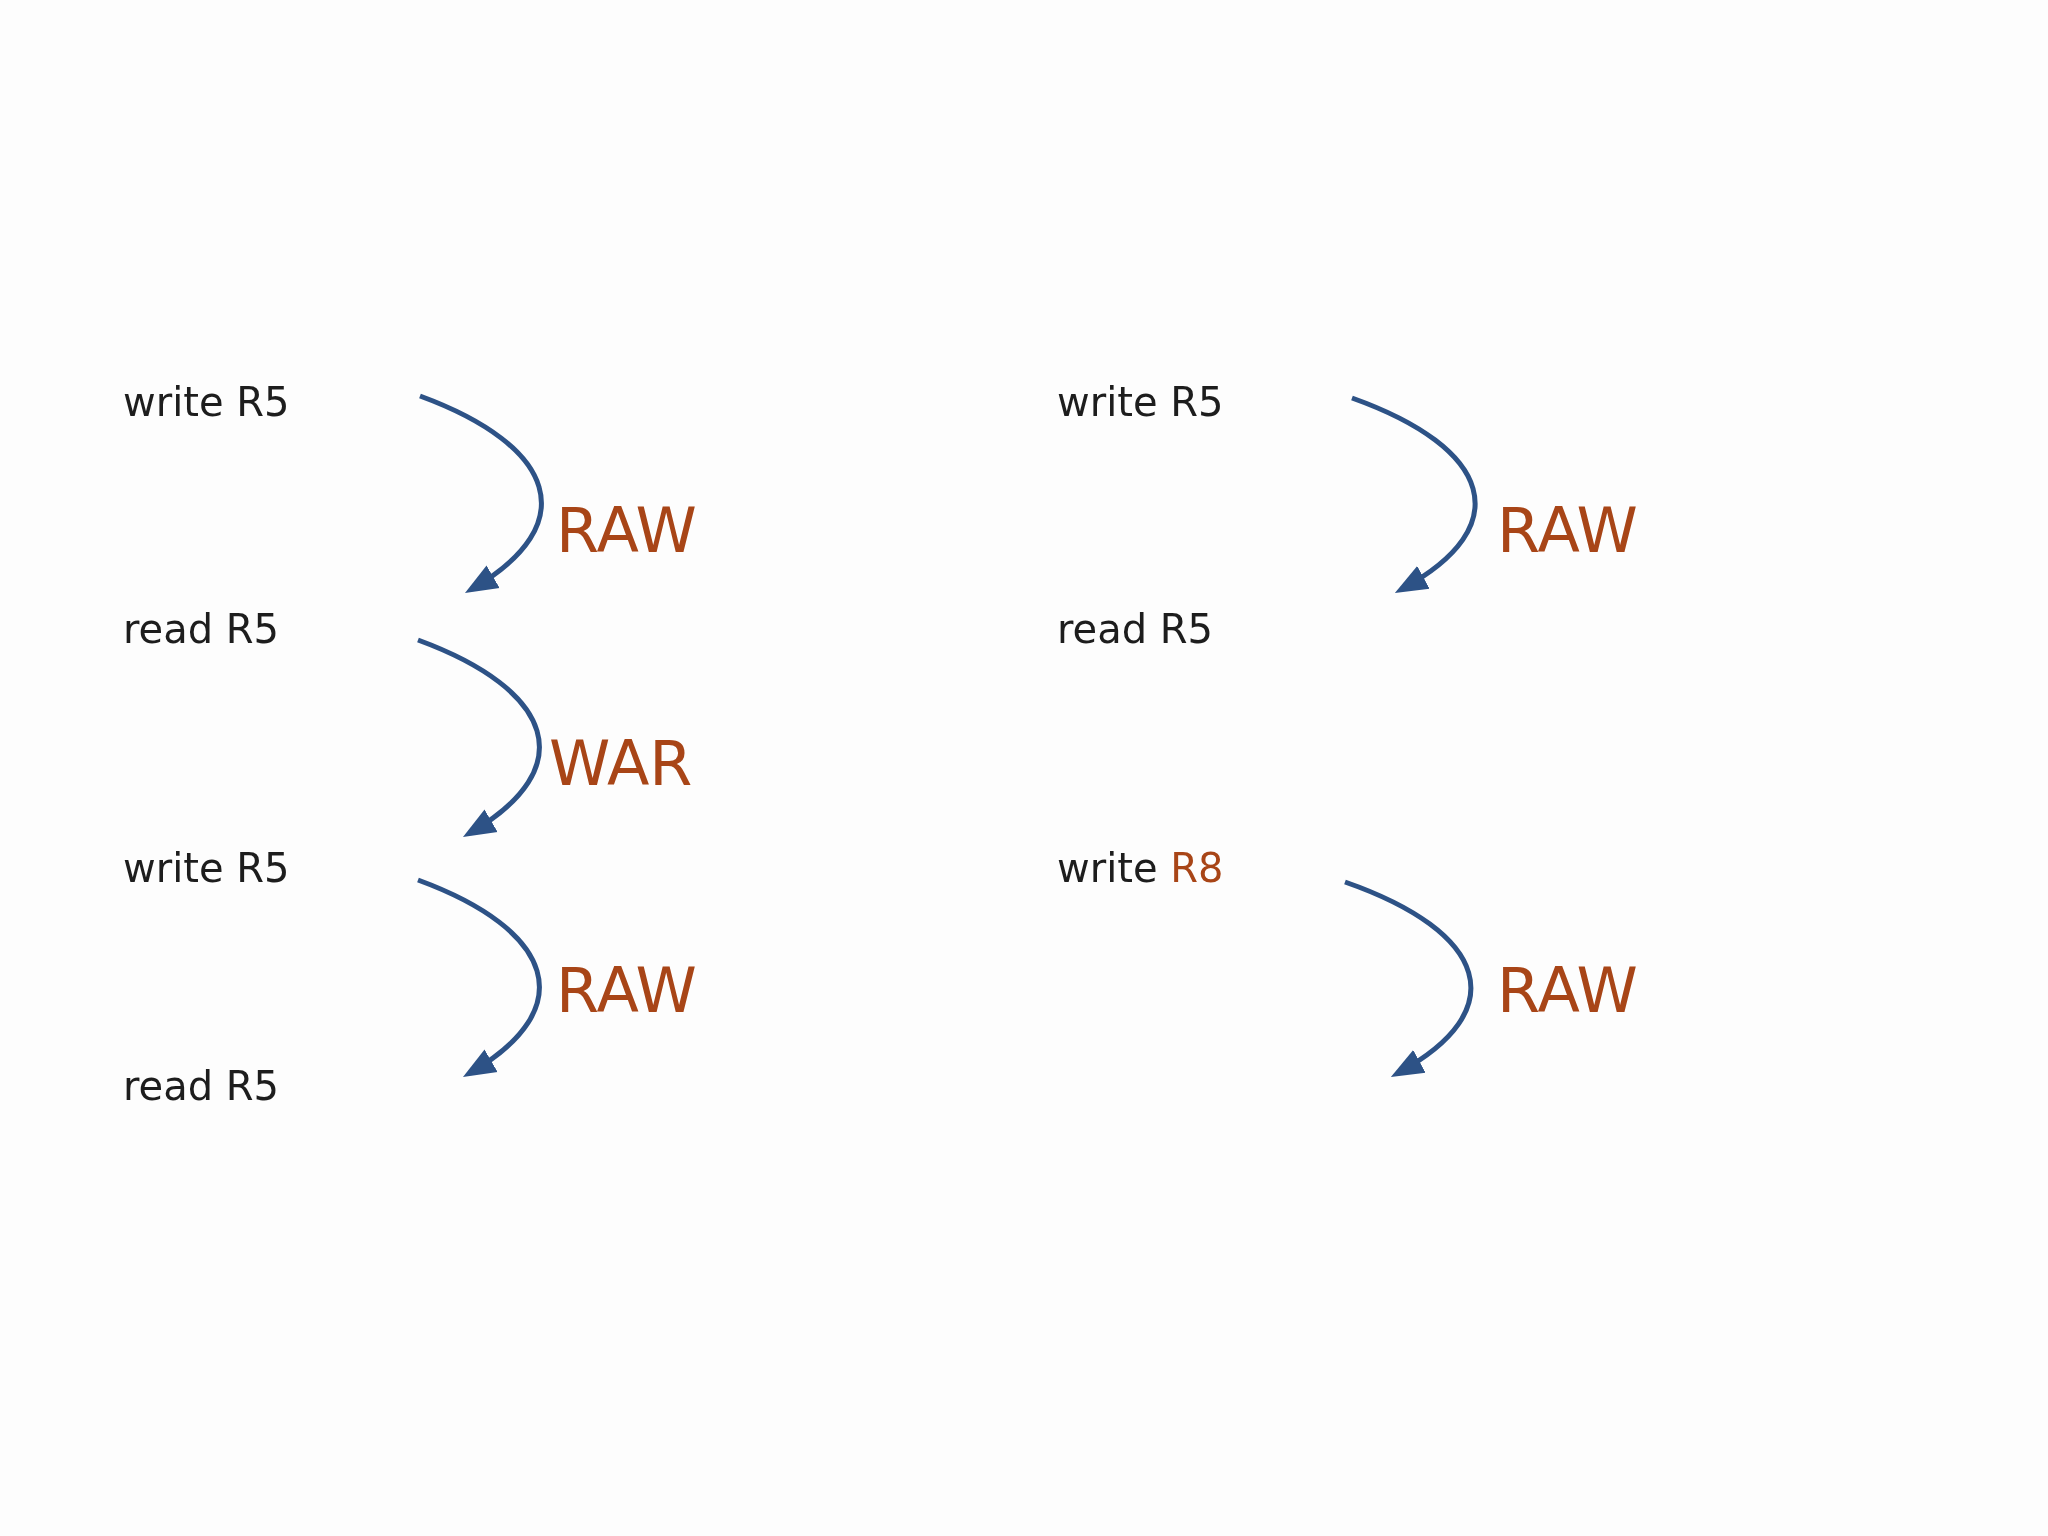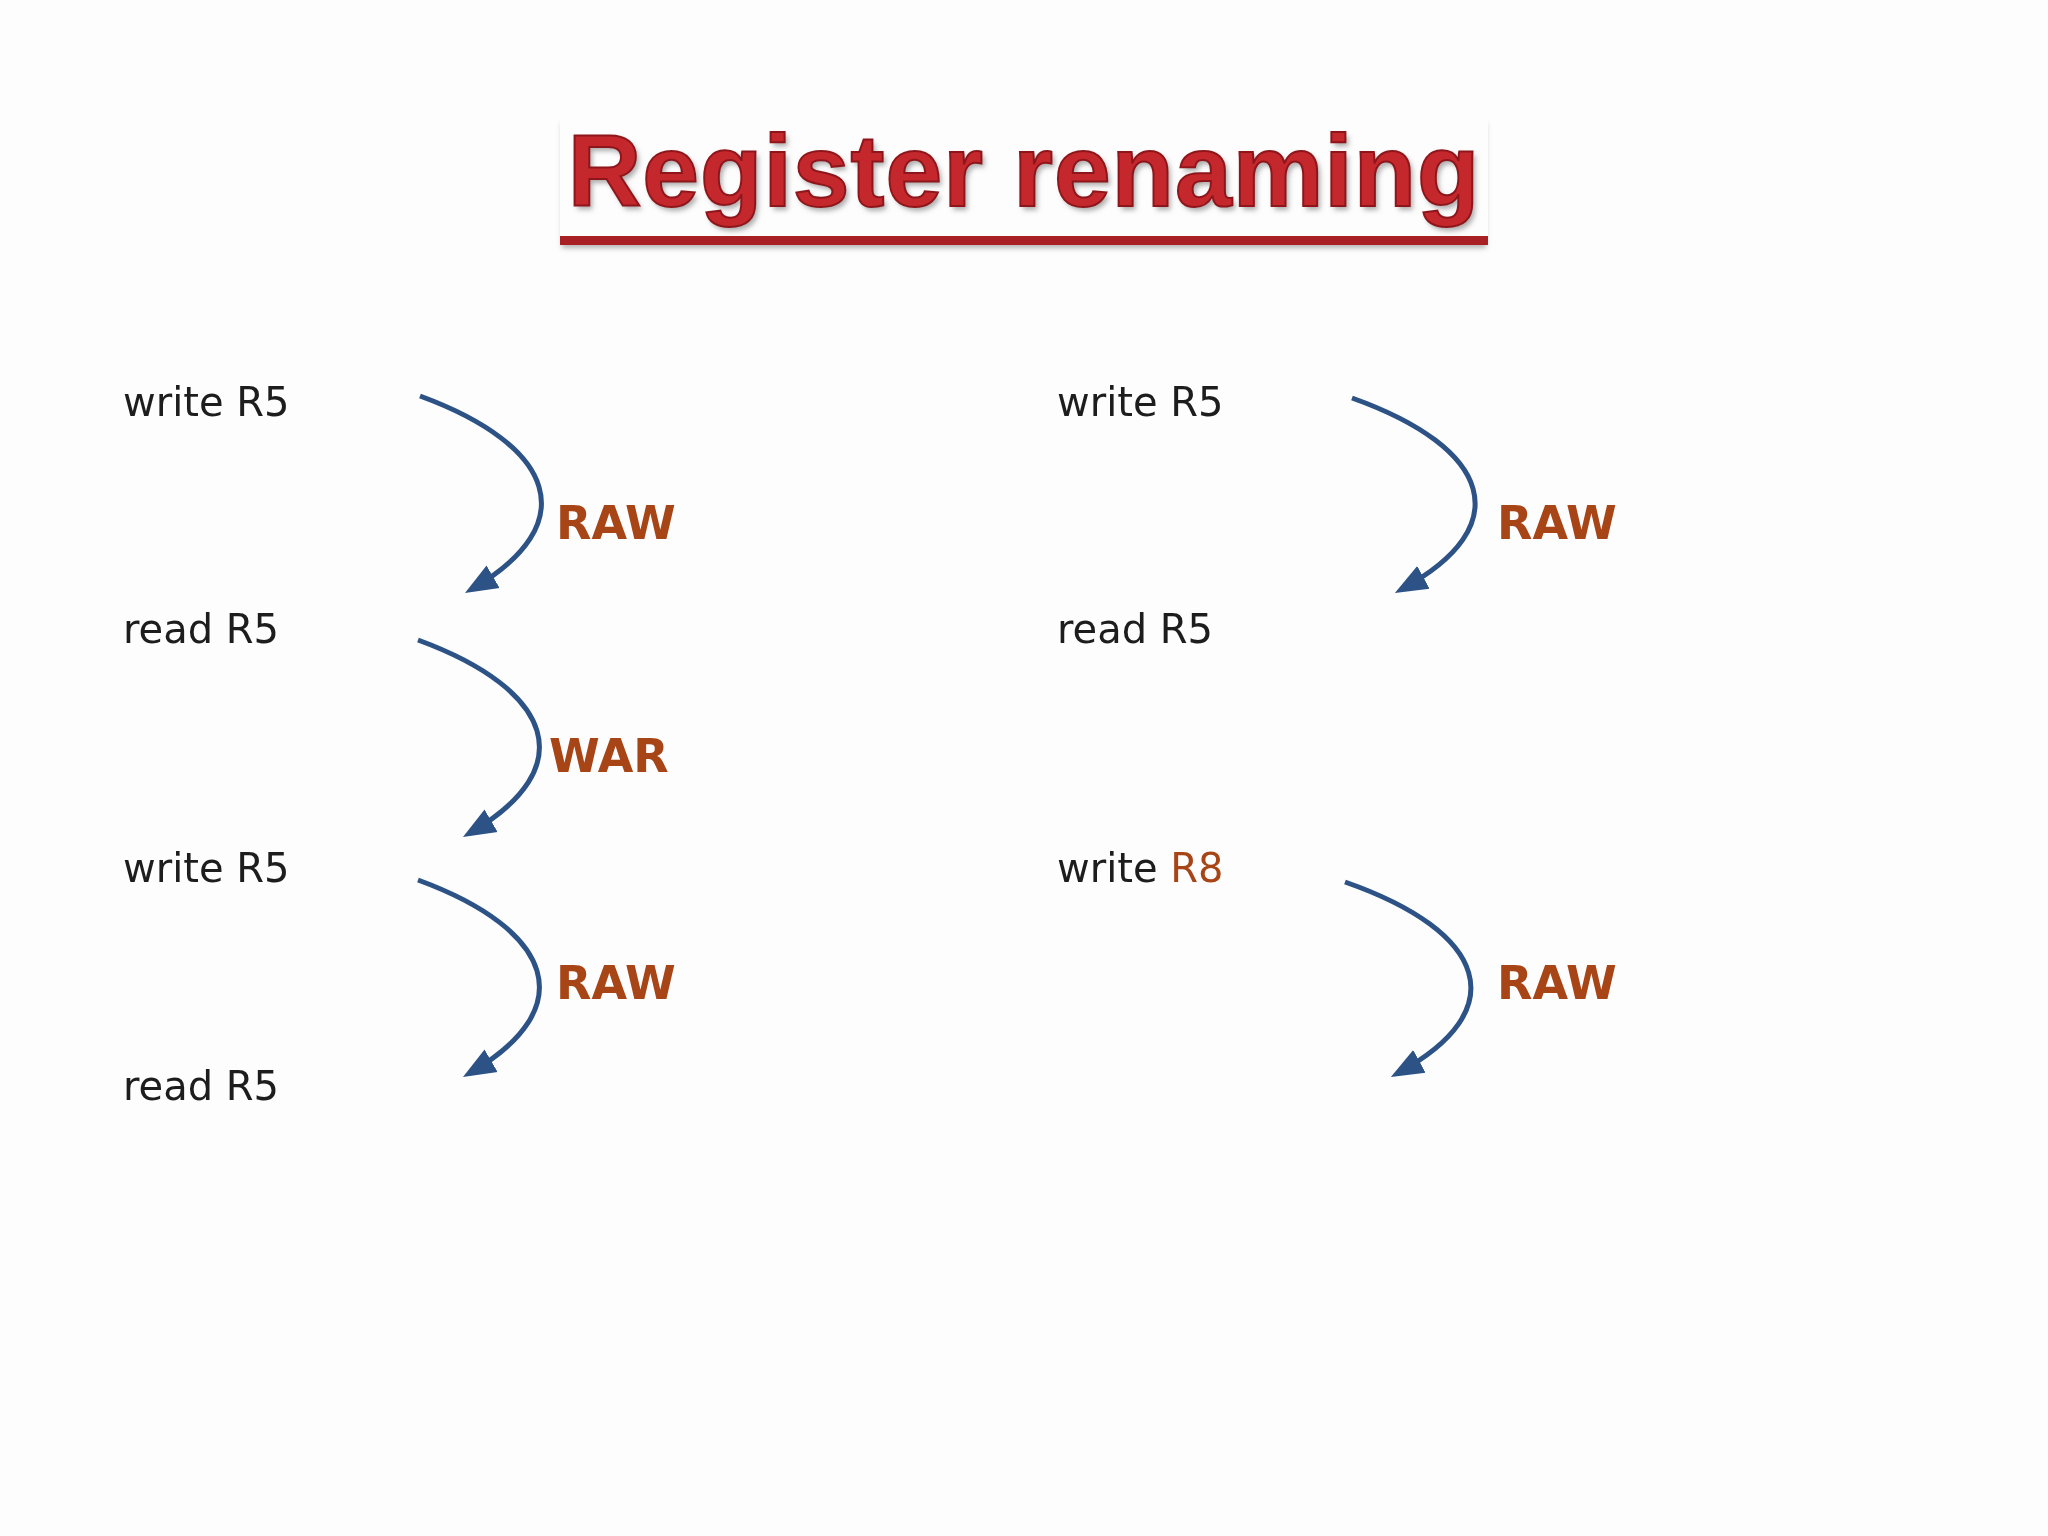--- a/index.html
+++ b/index.html
@@ -35,46 +35,42 @@
   .instr {
     position: absolute;
     font-size: 40px;
     line-height: 1;
     color: var(--body_text, #1d1d1d);
     white-space: pre;
   }
   .hazard-reg { color: var(--hazard_label, #a84517); }
   .hazard-label {
     position: absolute;
-    font-size: 46px;
+    font-size: 62px;
     line-height: 1;
     color: var(--hazard_label, #a84517);
-    font-weight: bold;
   }
   .arrow-layer {
     position: absolute;
     left: 0; top: 0;
     width: 2048px; height: 1536px;
     pointer-events: none;
   }
   .dep-arrow {
     fill: none;
     stroke: var(--arrow_blue, #2d5286);
     stroke-width: 5;
   }
   .arrowhead-shape { fill: var(--arrow_blue, #2d5286); }
 </style>
 </head>
 <body>
 
 <div class="slide">
 
-  <div class="title-wrap">
-    <span class="title">Register renaming</span>
-  </div>
 
   <svg class="arrow-layer" viewBox="0 0 2048 1536">
     <defs>
       <marker id="arrowhead" viewBox="0 0 10 8" refX="7.5" refY="4" markerWidth="6.5" markerHeight="5.5" orient="auto">
         <path class="arrowhead-shape" d="M 0 0 L 10 4 L 0 8 Z"></path>
       </marker>
     </defs>
     <path class="dep-arrow" marker-end="url(#arrowhead)" d="M 420 396 C 556 446, 584 524, 472 589"></path>
     <path class="dep-arrow" marker-end="url(#arrowhead)" d="M 418 640 C 554 690, 582 768, 470 833"></path>
     <path class="dep-arrow" marker-end="url(#arrowhead)" d="M 418 880 C 554 930, 582 1008, 470 1073"></path>

